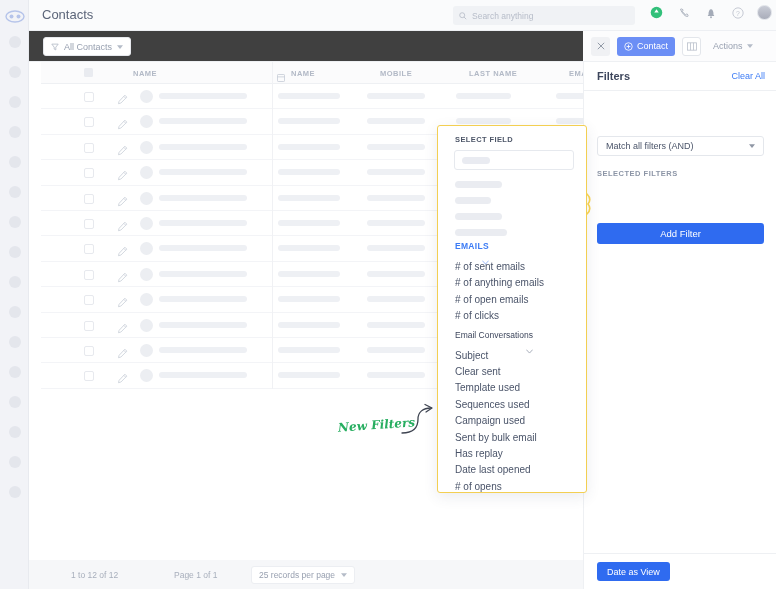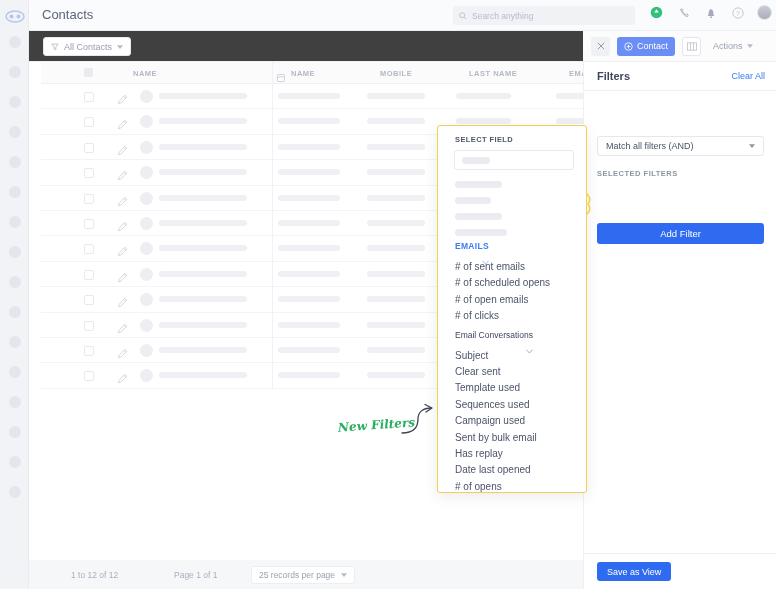--- a/index.html
+++ b/index.html
@@ -540,21 +540,21 @@
       </div>
       <div class="fp-select">
         <span>Match all filters (AND)</span>
         <svg width="6" height="4" viewBox="0 0 8 5" style="position:absolute;right:8px;">
           <path d="M0 0 L4 5 L8 0 Z" fill="#8f97a5"></path>
         </svg>
       </div>
       <div class="fp-sel-label">SELECTED FILTERS</div>
       <div class="fp-addbtn">Add Filter</div>
       <div class="fp-footer">
-        <div class="saveview-btn">Save as View</div>
+        <div class="saveview-btn">Date as View</div>
       </div>
     </div>
   </div>
 
   <div class="sf-dropdown">
     <div class="sf-label">SELECT FIELD</div>
     <div class="sf-input">
       <div class="skel-in"></div>
     </div>
     <div class="sf-skel" style="top:55px;width:47px;"></div>
@@ -562,21 +562,21 @@
     <div class="sf-skel" style="top:87px;width:47px;"></div>
     <div class="sf-skel" style="top:103px;width:52px;"></div>
     <div id="sf-list">
         <div class="sf-group blue" style="top: 115px;">
           <span>EMAILS</span>
           <span><svg width="7" height="5" viewBox="0 0 9 6">
               <path d="M.8 1 L4.5 5 L8.2 1" fill="none" stroke="#8fb1f7" stroke-width="1.1" stroke-linecap="round"></path>
             </svg></span>
         </div>
         <div class="sf-item" style="top: 135px;"># of sent emails</div>
-        <div class="sf-item" style="top: 151.4px;"># of scheduled opens</div>
+        <div class="sf-item" style="top: 151.4px;"># of anything emails</div>
         <div class="sf-item" style="top: 167.8px;"># of open emails</div>
         <div class="sf-item" style="top: 184.2px;"># of clicks</div>
         <div class="sf-group dark" style="top: 203.6px;">
           <span>Email Conversations</span>
           <span><svg width="7" height="5" viewBox="0 0 9 6">
               <path d="M.8 1 L4.5 5 L8.2 1" fill="none" stroke="#9aa2b1" stroke-width="1.1" stroke-linecap="round"></path>
             </svg></span>
         </div>
         <div class="sf-item" style="top: 223.6px;">Subject</div>
         <div class="sf-item" style="top: 240px;">Clear sent</div>

